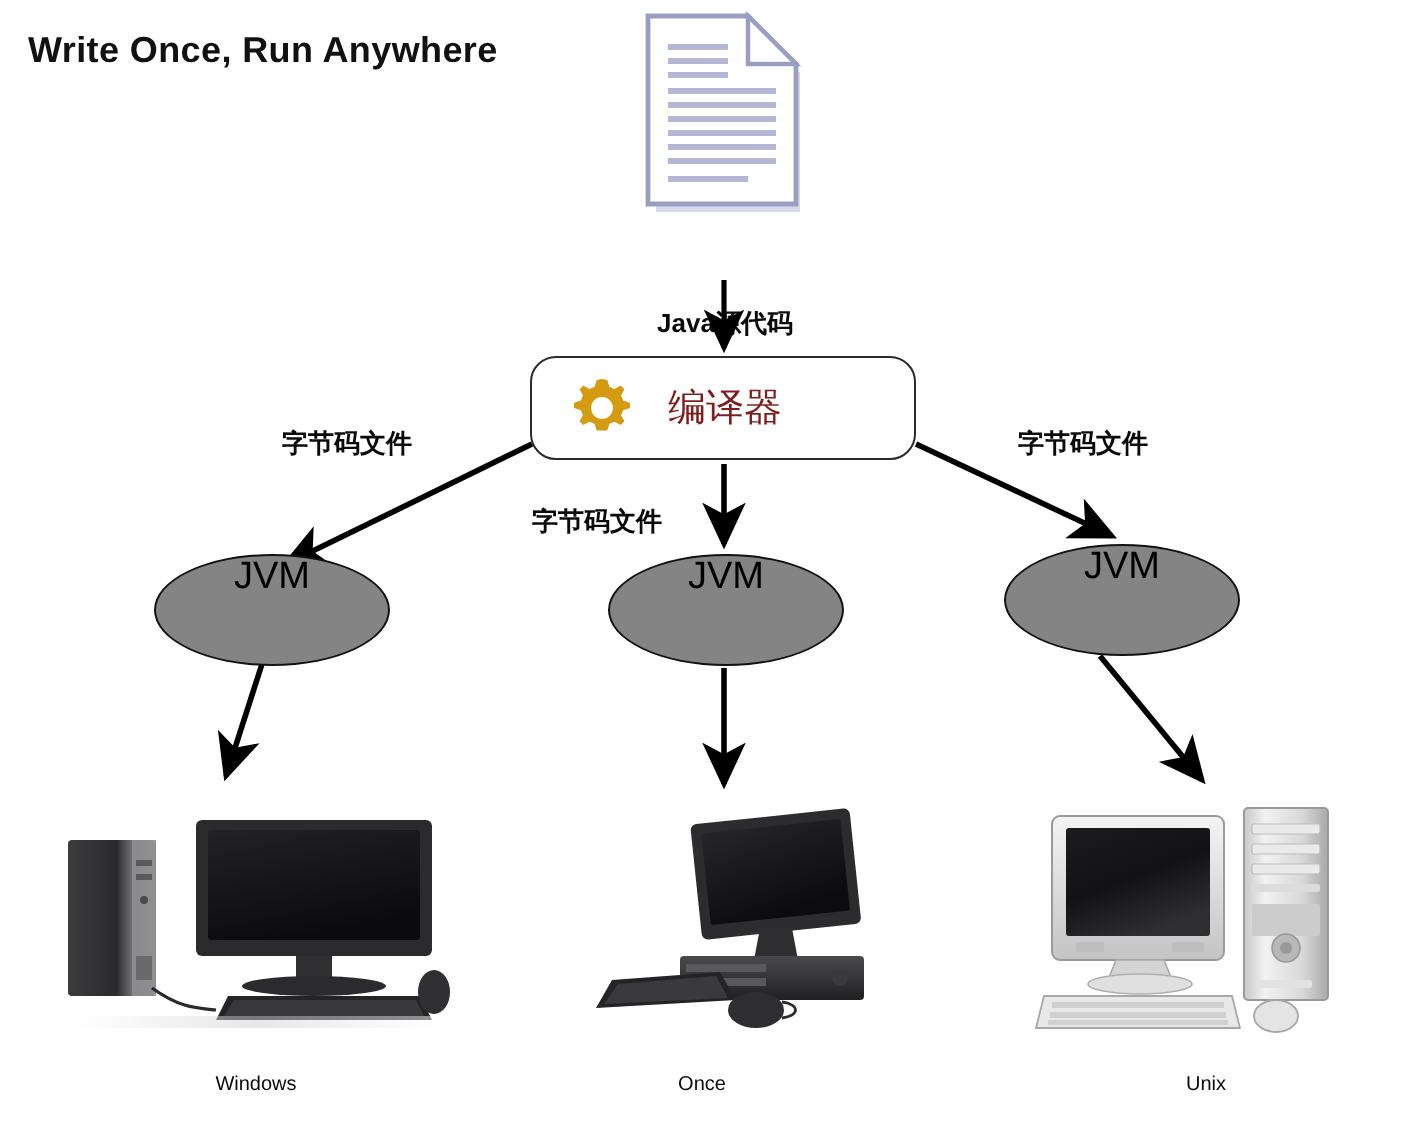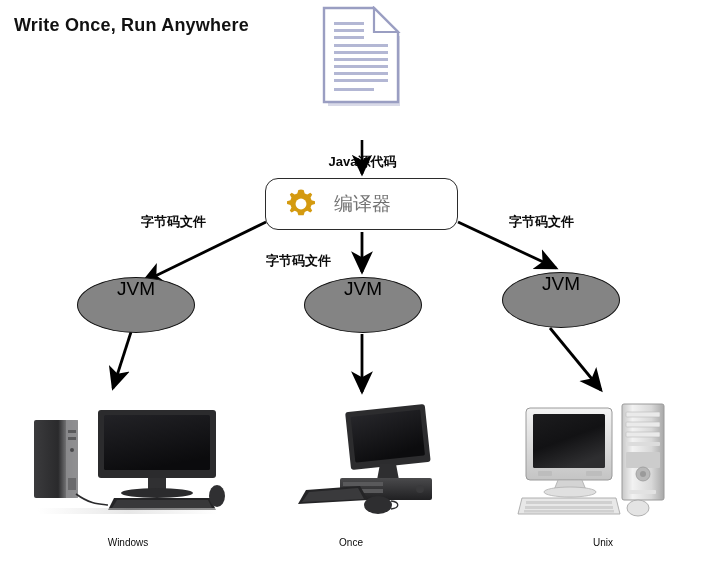--- a/index.html
+++ b/index.html
@@ -65,21 +65,21 @@
     background: #ffffff;
     box-sizing: border-box;
     display: flex;
     align-items: center;
     padding-left: 18px;
   }
   #gear-icon { width: 34px; height: 34px; flex: none; }
   #compiler-label {
     margin-left: 16px;
     font-size: 19px;
-    color: #737373;
+    color: #7f1d1d;
     white-space: nowrap;
   }
 
   
   .jvm {
     width: 118px;
     height: 56px;
     border-radius: 50%;
     background: #848484;
     border: 1.5px solid #121212;

